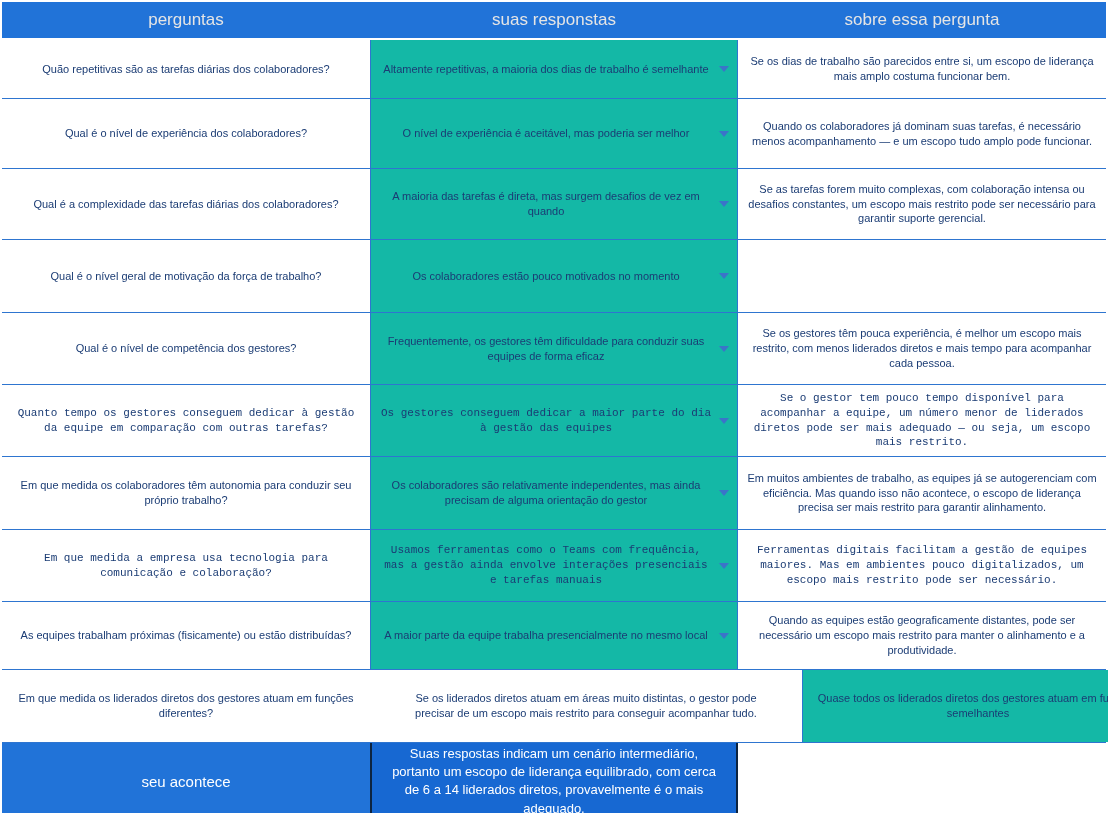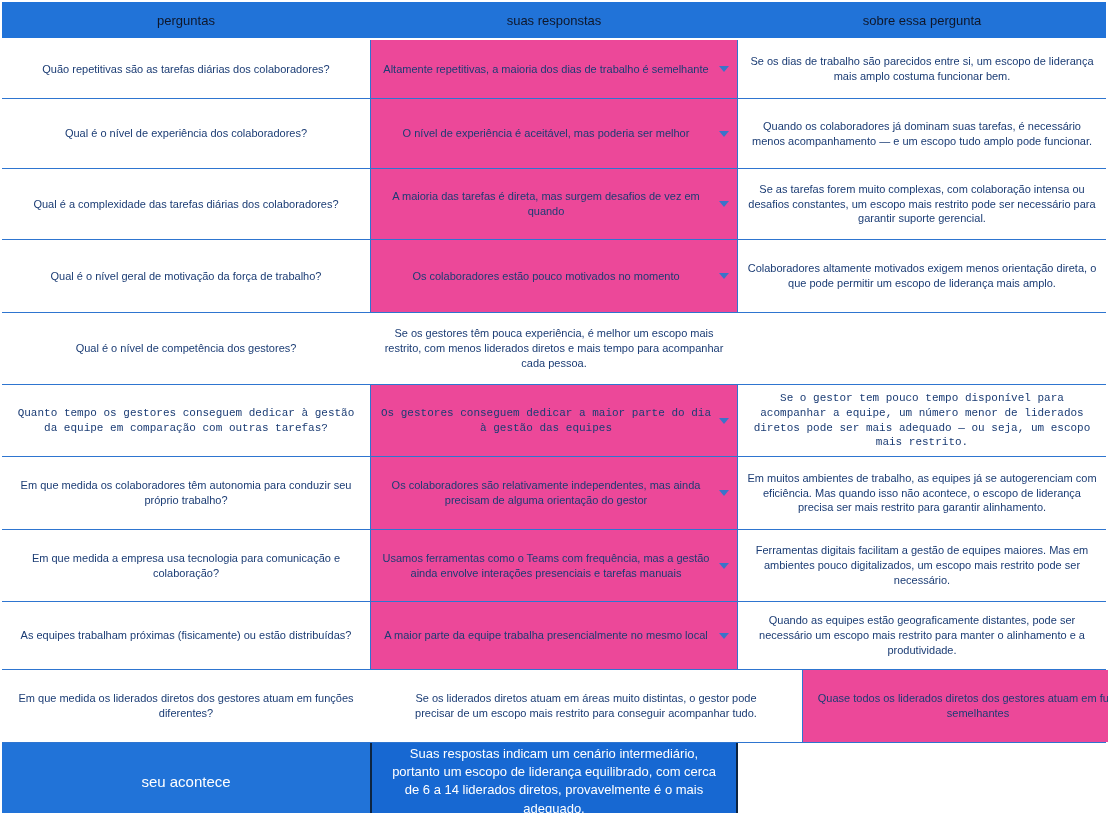--- a/index.html
+++ b/index.html
@@ -1,38 +1,38 @@
 <!DOCTYPE html>
 <html><head>
 <meta charset="utf-8">
 <style>
   html,body{margin:0;padding:0;background:#ffffff;}
   body{font-family:"Liberation Sans", sans-serif;}
   .app{width:1108px;height:813px;background:#ffffff;box-sizing:border-box;padding:2px 2px 0 2px;overflow:hidden;}
   .tbl{width:1104px;box-sizing:border-box;border-bottom:3px solid #0d2440;}
   
   .hdr{display:grid;grid-template-columns:368px 368px 368px;height:36px;background:#2173d8;border-bottom:2px solid #ffffff;}
-  .hdr-cell{display:flex;align-items:center;justify-content:center;color:#0f172a;font-size:13px;}
+  .hdr-cell{display:flex;align-items:center;justify-content:center;color:#e5e5e5;font-size:17px;}
   
   .row{display:grid;grid-template-columns:368px 368px 368px;border-top:1px solid #2e75d0;box-sizing:border-box;background:#ffffff;}
   .row:first-of-type{border-top:none;}
   .cell{display:flex;align-items:center;justify-content:center;text-align:center;color:#1b3c74;font-size:11px;line-height:1.35;box-sizing:border-box;}
   .cell-q{padding:2px 12px;}
-  .cell-a{background:#ec4899;border-left:1px solid #2e75d0;border-right:1px solid #2e75d0;position:relative;padding:2px 24px 2px 8px;cursor:pointer;}
+  .cell-a{background:#14b8a6;border-left:1px solid #2e75d0;border-right:1px solid #2e75d0;position:relative;padding:2px 24px 2px 8px;cursor:pointer;}
   .cell-i{padding:2px 8px;}
   .dd-arrow{position:absolute;right:8px;top:50%;margin-top:-3px;width:0;height:0;border-left:5px solid transparent;border-right:5px solid transparent;border-top:6px solid #3b74c9;}
   
   .rows .row:nth-child(1){height:58px;}
   .rows .row:nth-child(2){height:70px;}
   .rows .row:nth-child(3){height:71px;}
   .rows .row:nth-child(4){height:73px;}
   .rows .row:nth-child(5){height:72px;}
   .rows .row:nth-child(6){height:72px;font-family:Liberation Mono, monospace;}
   .rows .row:nth-child(7){height:73px;}
-  .rows .row:nth-child(8){height:72px;}
+  .rows .row:nth-child(8){height:72px;font-family:Liberation Mono, monospace;}
   .rows .row:nth-child(9){height:68px;}
   .rows .row:nth-child(10){height:73px;gap:32px;}
   
   .result{display:grid;grid-template-columns:368px 368px 368px;height:68px;border-top:1px solid #2e75d0;box-sizing:border-box;}
   .result-label{background:#2173d8;color:#ffffff;font-size:15px;display:flex;align-items:center;justify-content:center;}
   .result-text{background:#1768d2;color:#ffffff;font-size:13px;line-height:1.4;display:flex;align-items:center;justify-content:center;text-align:center;padding:2px 14px;box-sizing:border-box;border-left:2px solid #0d2440;border-right:2px solid #0d2440;}
   .result-empty{background:#ffffff;}
 </style>
 </head>
 <body>
@@ -73,25 +73,28 @@
         </div>
         <div class="cell cell-i">Se as tarefas forem muito complexas, com colaboração intensa ou desafios constantes, um escopo mais restrito pode ser necessário para garantir suporte gerencial.</div>
       </div>
 
       <div class="row">
         <div class="cell cell-q">Qual é o nível geral de motivação da força de trabalho?</div>
         <div class="cell cell-a">
           <span>Os colaboradores estão pouco motivados no momento</span>
           <span class="dd-arrow"></span>
         </div>
-        <div class="cell cell-i">Colaboradores altamente motivados exigem menos orientação direta, o que pode permitir um escopo de liderança mais amplo.</div>
       </div>
 
       <div class="row">
         <div class="cell cell-q">Qual é o nível de competência dos gestores?</div>
+        <div class="cell cell-a">
+          <span>Frequentemente, os gestores têm dificuldade para conduzir suas equipes de forma eficaz</span>
+          <span class="dd-arrow"></span>
+        </div>
         <div class="cell cell-i">Se os gestores têm pouca experiência, é melhor um escopo mais restrito, com menos liderados diretos e mais tempo para acompanhar cada pessoa.</div>
       </div>
 
       <div class="row">
         <div class="cell cell-q">Quanto tempo os gestores conseguem dedicar à gestão da equipe em comparação com outras tarefas?</div>
         <div class="cell cell-a">
           <span>Os gestores conseguem dedicar a maior parte do dia à gestão das equipes</span>
           <span class="dd-arrow"></span>
         </div>
         <div class="cell cell-i">Se o gestor tem pouco tempo disponível para acompanhar a equipe, um número menor de liderados diretos pode ser mais adequado — ou seja, um escopo mais restrito.</div>

